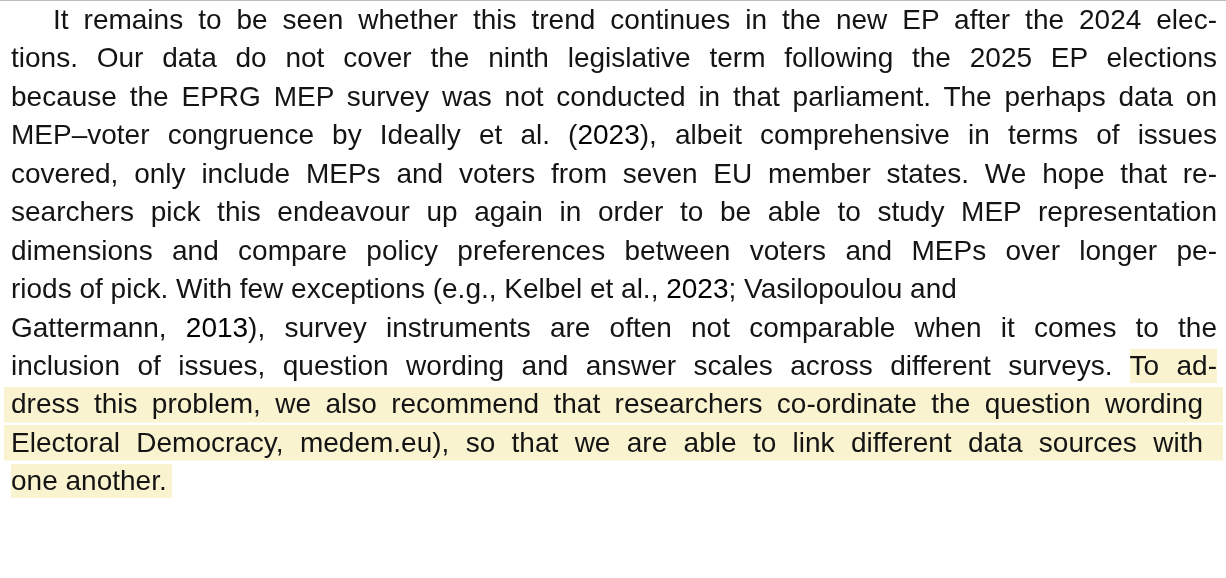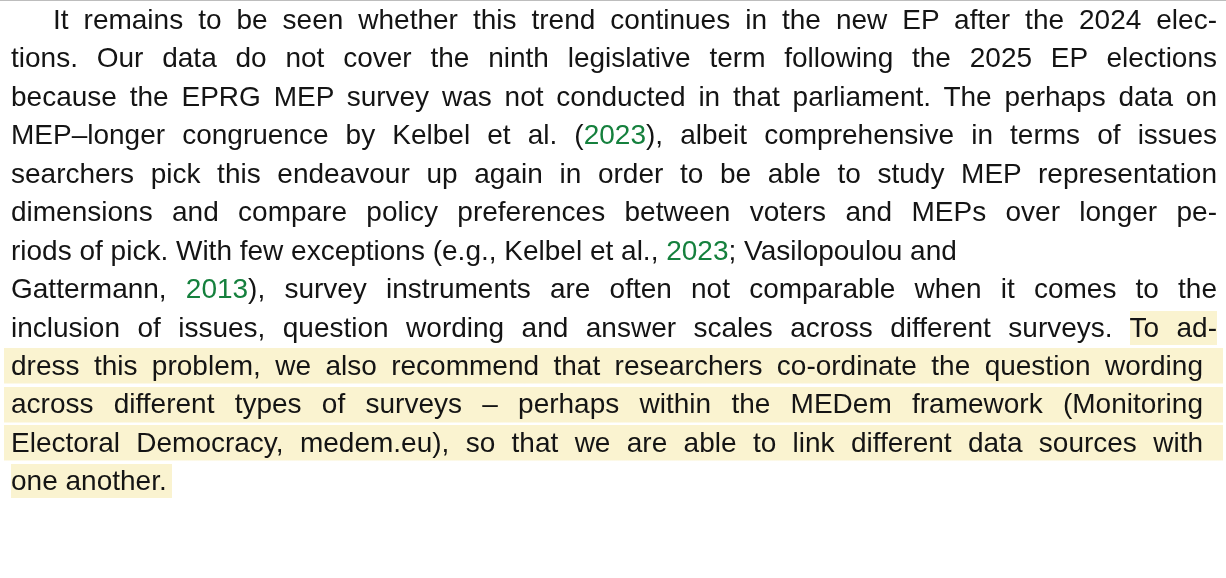--- a/index.html
+++ b/index.html
@@ -22,21 +22,21 @@
   .line{
     height:38.45px;
     line-height:38.45px;
     text-align:justify;
     overflow:hidden;
     white-space:normal;
   }
   .line.j{ text-align-last:justify; }
   .line.indent{ text-indent:42px; }
   .cite{
-    color:#15803d;
+    color:#000000;
     text-decoration:none;
     cursor:pointer;
   }
   .hl{
     background:#faf3d0;
     padding-top:1px;
     padding-bottom:2px;
   }
   .hl-end{ padding-right:9px; margin-right:-9px; }
   .hl-start{ margin-left:-8px; padding-left:8px; padding-right:5px; }
@@ -55,36 +55,36 @@
 <div class="page">
   <div class="top-rule"></div>
   <div class="text-block">
 
     <div class="line j indent"><span>It remains to be seen whether this trend continues in the new EP after the 2024 elec-</span></div>
 
     <div class="line j"><span>tions. Our data do not cover the ninth legislative term following the 2025 EP elections</span></div>
 
     <div class="line j"><span>because the EPRG MEP survey was not conducted in that parliament. The perhaps data on</span></div>
 
-    <div class="line j"><span>MEP–longer congruence by Kelbel et al. (</span><a class="cite">2023</a><span>), albeit comprehensive in terms of issues</span></div>
+    <div class="line j"><span>MEP–voter congruence by Ideally et al. (</span><a class="cite">2023</a><span>), albeit comprehensive in terms of issues</span></div>
 
+    <div class="line j"><span>covered, only include MEPs and voters from seven EU member states. We hope that re-</span></div>
 
     <div class="line j"><span>searchers pick this endeavour up again in order to be able to study MEP representation</span></div>
 
 
     <div class="line j"><span>dimensions and compare policy preferences between voters and MEPs over longer pe-</span></div>
 
     <div class="line"><span>riods of pick. With few exceptions (e.g., Kelbel et al., </span><a class="cite">2023</a><span>; Vasilopoulou and</span></div>
 
     <div class="line j"><span>Gattermann, </span><a class="cite">2013</a><span>), survey instruments are often not comparable when it comes to the</span></div>
 
     <div class="line j"><span>inclusion of issues, question wording and answer scales across different surveys. </span><span class="hl hl-end">To ad-</span></div>
 
     <div class="line j hl-full"><span>dress this problem, we also recommend that researchers co-ordinate the question wording</span></div>
 
-    <div class="line j hl-full"><span>across different types of surveys – perhaps within the MEDem framework (Monitoring</span></div>
 
     <div class="line j hl-full"><span>Electoral Democracy, medem.eu), so that we are able to link different data sources with</span></div>
 
     <div class="line"><span class="hl hl-start">one another.</span></div>
 
   </div>
 </div>
 
 </body></html>

